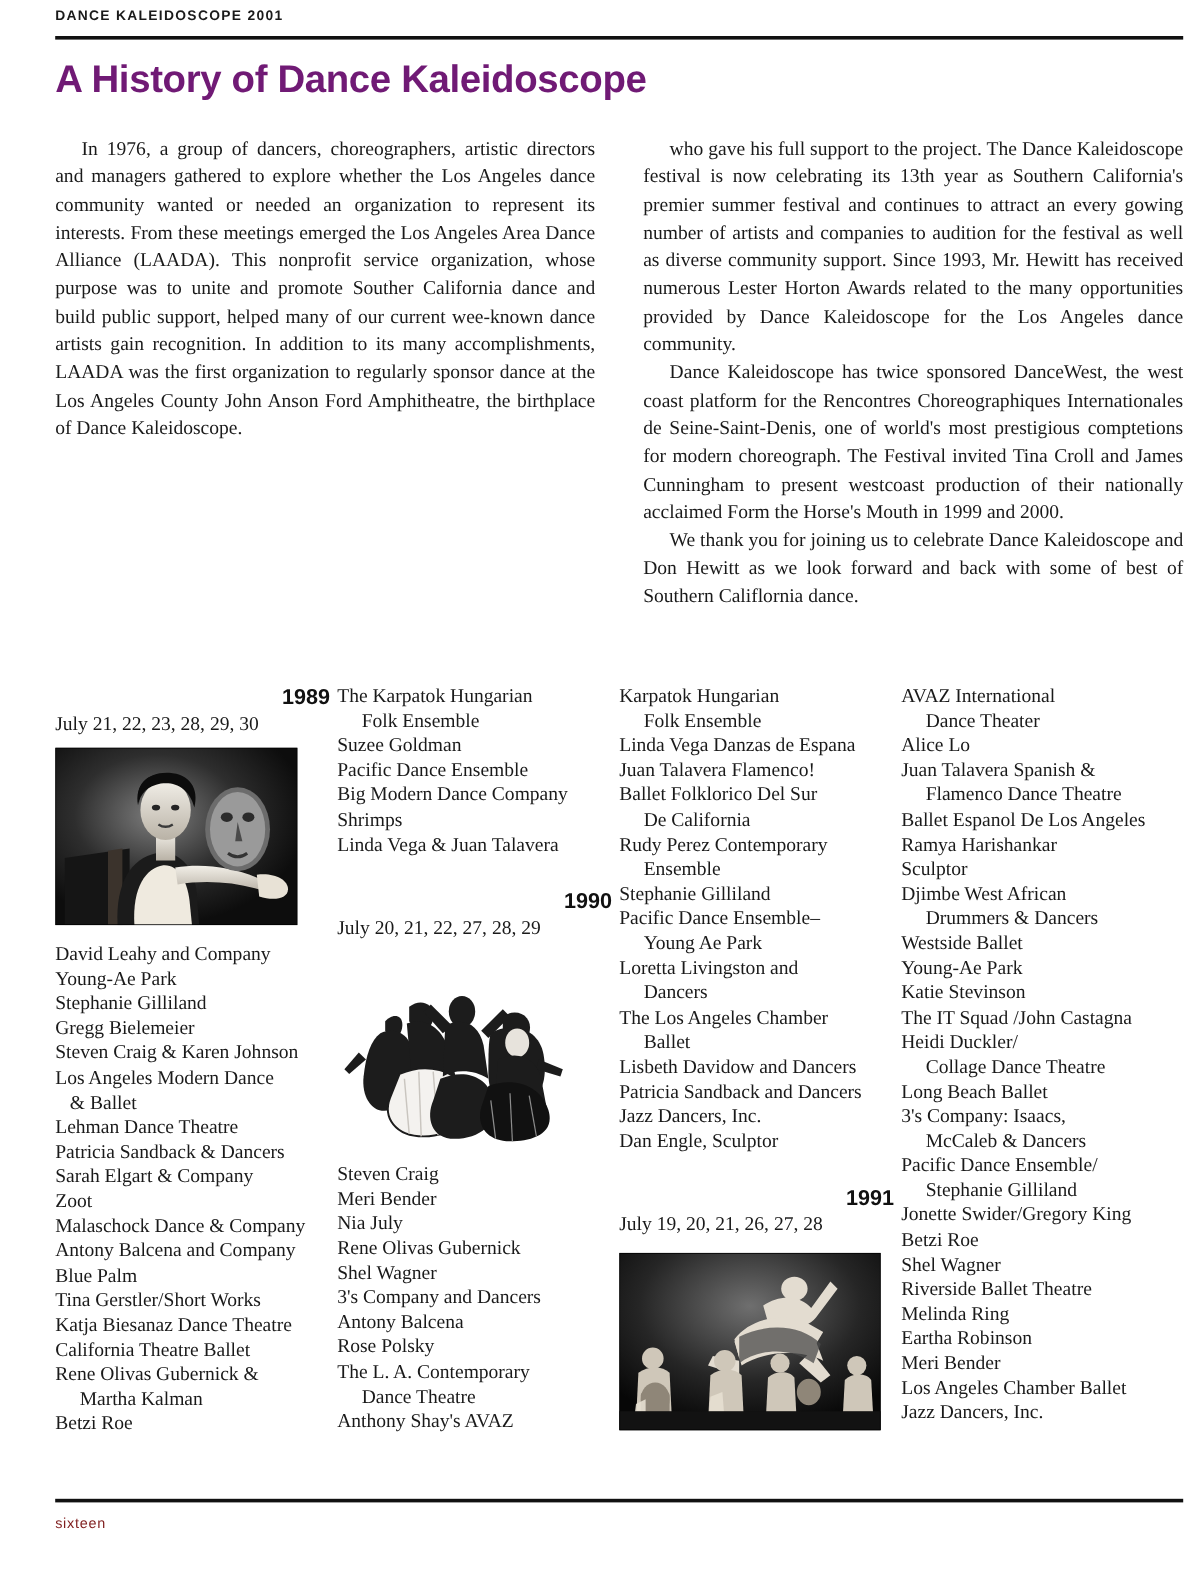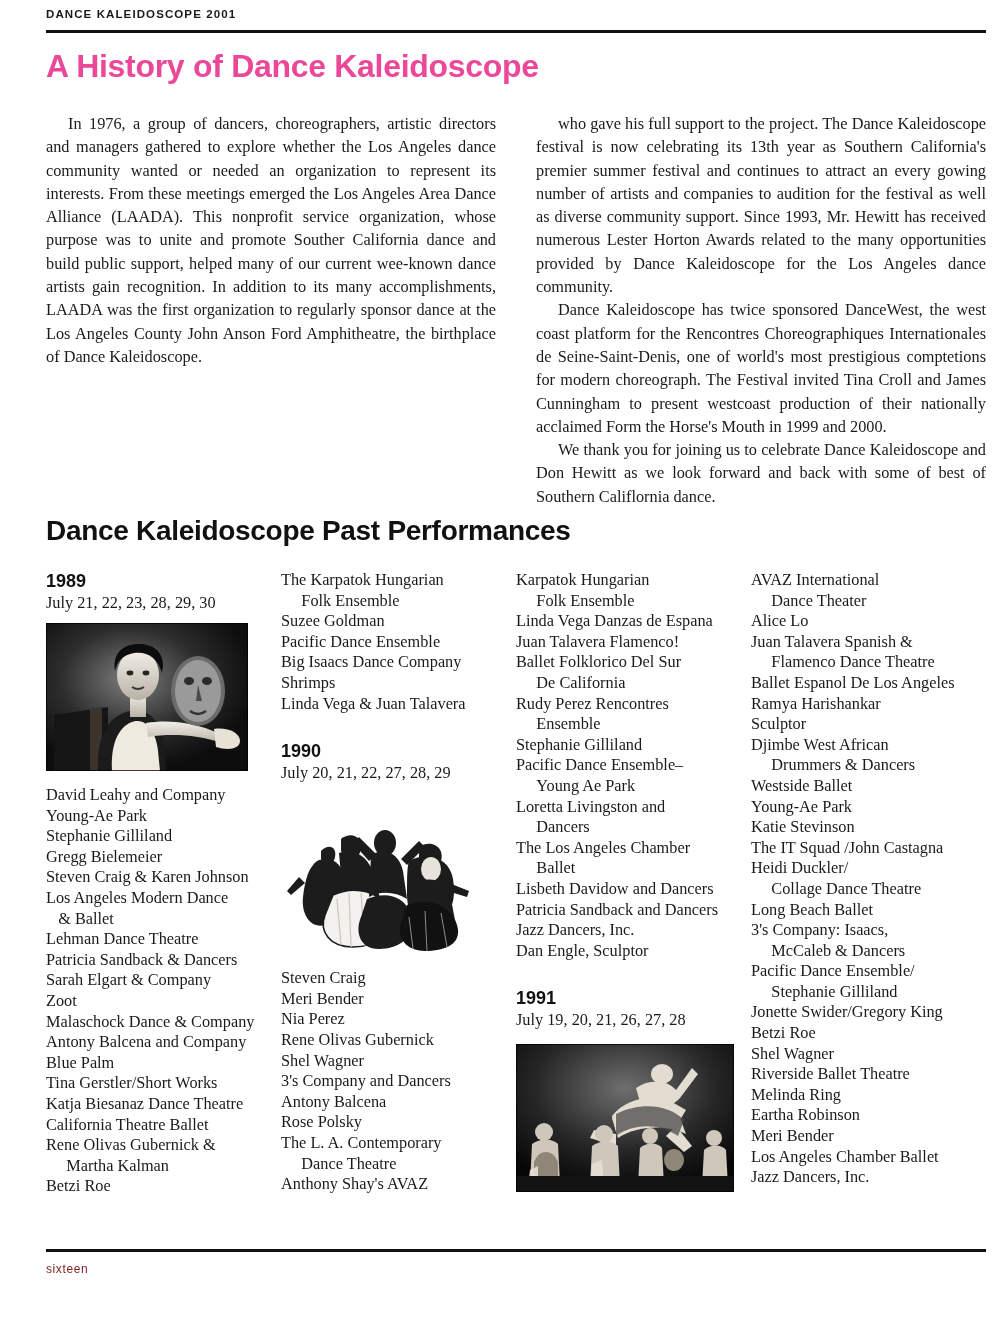--- a/index.html
+++ b/index.html
@@ -63,21 +63,21 @@
   
   h1.title {
     position: absolute;
     margin: 0;
     left: 30px;
     top: 48px;
     font-family: "Liberation Sans", "DejaVu Sans", sans-serif;
     font-weight: bold;
     font-size: 32px;
     letter-spacing: -0.3px;
-    color: #ec4899;
+    color: #701a75;
   }
   h2.title2 {
     position: absolute;
     margin: 0;
     left: 30px;
     top: 515px;
     font-family: "Liberation Sans", "DejaVu Sans", sans-serif;
     font-weight: bold;
     font-size: 28px;
     letter-spacing: -0.3px;
@@ -118,20 +118,21 @@
     width: 235px;
     padding-right: 6px;
     box-sizing: border-box;
   }
   .yr {
     font-family: "Liberation Sans", "DejaVu Sans", sans-serif;
     font-weight: bold;
     font-size: 18px;
     color: #111;
     line-height: 22px;
+    text-align: right;
   }
   .dates {
     font-size: 16.3px;
     line-height: 21px;
     margin-bottom: 4px;
   }
   ul.names {
     list-style: none;
     margin: 0;
     padding: 0;
@@ -171,21 +172,20 @@
     <div class="col">
       <p>In 1976, a group of dancers, choreographers, artistic directors and managers gathered to explore whether the Los Angeles dance community wanted or needed an organization to represent its interests. From these meetings emerged the Los Angeles Area Dance Alliance (LAADA). This nonprofit service organization, whose purpose was to unite and promote Souther California dance and build public support, helped many of our current wee-known dance artists gain recognition. In addition to its many accomplishments, LAADA was the first organization to regularly sponsor dance at the Los Angeles County John Anson Ford Amphitheatre, the birthplace of Dance Kaleidoscope.</p>
     </div>
     <div class="col">
       <p>who gave his full support to the project. The Dance Kaleidoscope festival is now celebrating its 13th year as Southern California's premier summer festival and continues to attract an every gowing number of artists and companies to audition for the festival as well as diverse community support. Since 1993, Mr. Hewitt has received numerous Lester Horton Awards related to the many opportunities provided by Dance Kaleidoscope for the Los Angeles dance community.</p>
       <p>Dance Kaleidoscope has twice sponsored DanceWest, the west coast platform for the Rencontres Choreographiques Internationales de Seine-Saint-Denis, one of world's most prestigious comptetions for modern choreograph. The Festival invited Tina Croll and James Cunningham to present westcoast production of their nationally acclaimed Form the Horse's Mouth in 1999 and 2000.</p>
       <p>We thank you for joining us to celebrate Dance Kaleidoscope and Don Hewitt as we look forward and back with some of best of Southern Califlornia dance.</p>
     </div>
   </div>
 
-  <h2 class="title2">Dance Kaleidoscope Past Performances</h2>
 
   <div class="perf">
 
     <div class="pcol">
       <div class="yr">1989</div>
       <div class="dates">July 21, 22, 23, 28, 29, 30</div>
 
       <div class="photo ph1">
         <svg width="202" height="148" viewBox="0 0 202 148" xmlns="http://www.w3.org/2000/svg" aria-hidden="true">
           <defs>
@@ -255,21 +255,21 @@
         <li>Betzi Roe</li>
       </ul>
     </div>
 
     <div class="pcol">
       <ul class="names">
         <li>The Karpatok Hungarian</li>
         <li>     Folk Ensemble</li>
         <li>Suzee Goldman</li>
         <li>Pacific Dance Ensemble</li>
-        <li>Big Isaacs Dance Company</li>
+        <li>Big Modern Dance Company</li>
         <li>Shrimps</li>
         <li>Linda Vega &amp; Juan Talavera</li>
       </ul>
 
       <div class="spacer-md"></div>
 
       <div class="yr">1990</div>
       <div class="dates">July 20, 21, 22, 27, 28, 29</div>
 
       <div class="photo ph2">
@@ -312,41 +312,41 @@
             <path d="M128 118 L132 150"></path>
               <path d="M144 112 L146 152"></path>
               <path d="M160 114 L166 148"></path>
           </g>
         </svg>
       </div>
 
       <ul class="names">
         <li>Steven Craig</li>
         <li>Meri Bender</li>
-        <li>Nia Perez</li>
+        <li>Nia July</li>
         <li>Rene Olivas Gubernick</li>
         <li>Shel Wagner</li>
         <li>3's Company and Dancers</li>
         <li>Antony Balcena</li>
         <li>Rose Polsky</li>
         <li>The L. A. Contemporary</li>
         <li>     Dance Theatre</li>
         <li>Anthony Shay's AVAZ</li>
       </ul>
     </div>
 
     <div class="pcol">
       <ul class="names">
         <li>Karpatok Hungarian</li>
         <li>     Folk Ensemble</li>
         <li>Linda Vega Danzas de Espana</li>
         <li>Juan Talavera Flamenco!</li>
         <li>Ballet Folklorico Del Sur</li>
         <li>     De California</li>
-        <li>Rudy Perez Rencontres</li>
+        <li>Rudy Perez Contemporary</li>
         <li>     Ensemble</li>
         <li>Stephanie Gilliland</li>
         <li>Pacific Dance Ensemble–</li>
         <li>     Young Ae Park</li>
         <li>Loretta Livingston and</li>
         <li>     Dancers</li>
         <li>The Los Angeles Chamber</li>
         <li>     Ballet</li>
         <li>Lisbeth Davidow and Dancers</li>
         <li>Patricia Sandback and Dancers</li>

